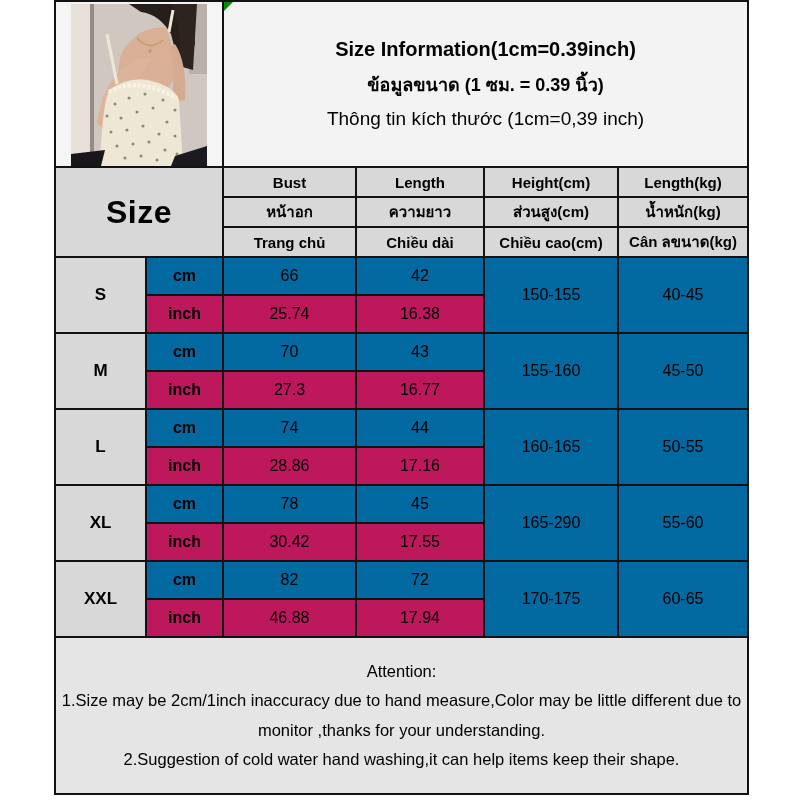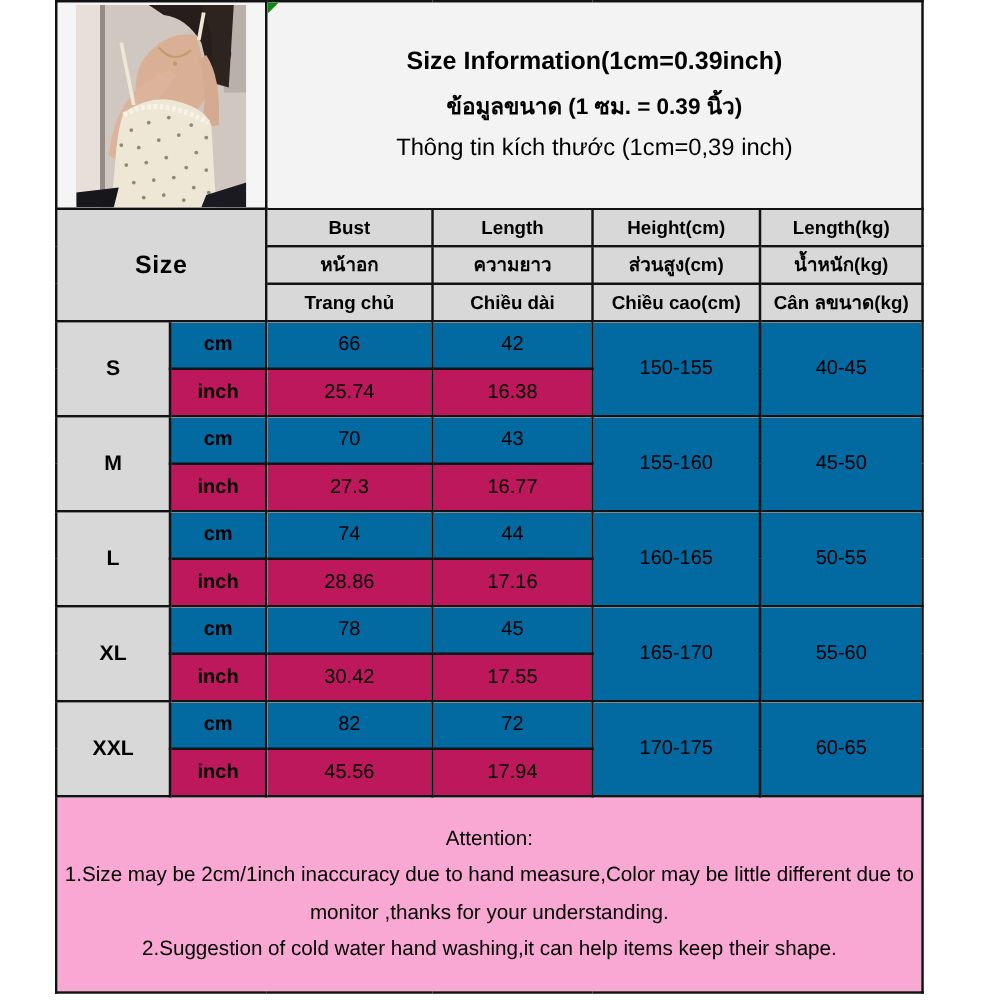--- a/index.html
+++ b/index.html
@@ -1,54 +1,54 @@
 <!DOCTYPE html>
 <html><head>
 <meta charset="utf-8">
 <style>
   html,body{margin:0;padding:0;background:#ffffff;}
   .sheet{
     position:relative;width:800px;height:800px;background:#ffffff;overflow:hidden;
     font-family:"Liberation Sans","DejaVu Sans",sans-serif;color:#000;
   }
   table.size-table{
-    position:absolute;left:44px;top:0;width:693px;
+    position:absolute;left:54px;top:0;width:693px;
     border-collapse:collapse;table-layout:fixed;
   }
   table.size-table td{
     border:2px solid #121212;text-align:center;vertical-align:middle;
     padding:0;overflow:hidden;
   }
   
   tr.r-photo{height:166px;}
   tr.r-hdr{height:30px;}
   tr.r-data{height:38px;}
   tr.r-att{height:157px;}
   
   .gray{background:#d8d8d8;}
   .light{background:#0369a1;}
   .white{background:#be185d;}
   .photo-cell{background:#f5f5f5;vertical-align:top;}
   .title-cell{background:#f3f3f3;position:relative;}
   
-  .size-big{font-weight:bold;font-size:20px;letter-spacing:.5px;}
+  .size-big{font-weight:bold;font-size:32px;letter-spacing:.5px;}
   .hdr-txt{font-weight:bold;font-size:15px;}
   .lbl{font-weight:bold;font-size:16px;}
   .sz{font-weight:bold;font-size:17px;}
   .val{font-weight:normal;font-size:16px;}
   .title-wrap{display:flex;flex-direction:column;justify-content:center;align-items:center;height:100%;gap:9px;}
   .t-en{font-weight:bold;font-size:20px;}
   .t-th{font-weight:bold;font-size:18px;}
   .t-vi{font-weight:normal;font-size:19px;}
   .corner-tri{
     position:absolute;left:0;top:0;width:0;height:0;
     border-top:9px solid #0c8a0c;border-right:9px solid transparent;
   }
   .attention-cell{
-    text-align:left;vertical-align:top;background:#f9a8d4;
+    text-align:left;vertical-align:top;background:#e5e5e5;
     font-size:16.5px;line-height:1.78;padding:2px 6px 0 7px;
   }
   .photo-svg{display:block;margin:1px auto 0 auto;}
 </style>
 </head>
 <body>
 
 <div class="sheet">
   <table class="size-table">
     <colgroup>
@@ -189,40 +189,40 @@
       <td class="white lbl">inch</td>
       <td class="white val">28.86</td>
       <td class="white val">17.16</td>
     </tr>
 
     <tr class="r-data">
       <td rowspan="2" class="gray sz">XL</td>
       <td class="light lbl">cm</td>
       <td class="light val">78</td>
       <td class="light val">45</td>
-      <td rowspan="2" class="light val">165-170</td>
+      <td rowspan="2" class="light val">165-290</td>
       <td rowspan="2" class="light val">55-60</td>
     </tr>
     <tr class="r-data">
       <td class="white lbl">inch</td>
       <td class="white val">30.42</td>
       <td class="white val">17.55</td>
     </tr>
 
     <tr class="r-data">
       <td rowspan="2" class="gray sz">XXL</td>
       <td class="light lbl">cm</td>
       <td class="light val">82</td>
       <td class="light val">72</td>
       <td rowspan="2" class="light val">170-175</td>
       <td rowspan="2" class="light val">60-65</td>
     </tr>
     <tr class="r-data">
       <td class="white lbl">inch</td>
-      <td class="white val">45.56</td>
+      <td class="white val">46.88</td>
       <td class="white val">17.94</td>
     </tr>
 
     <tr class="r-att">
       <td colspan="6" class="attention-cell">
         <div>Attention:</div>
         <div>1.Size may be 2cm/1inch inaccuracy due to hand measure,Color may be little different due to monitor ,thanks for your understanding.</div>
         <div>2.Suggestion of cold water hand washing,it can help items keep their shape.</div>
       </td>
     </tr>

